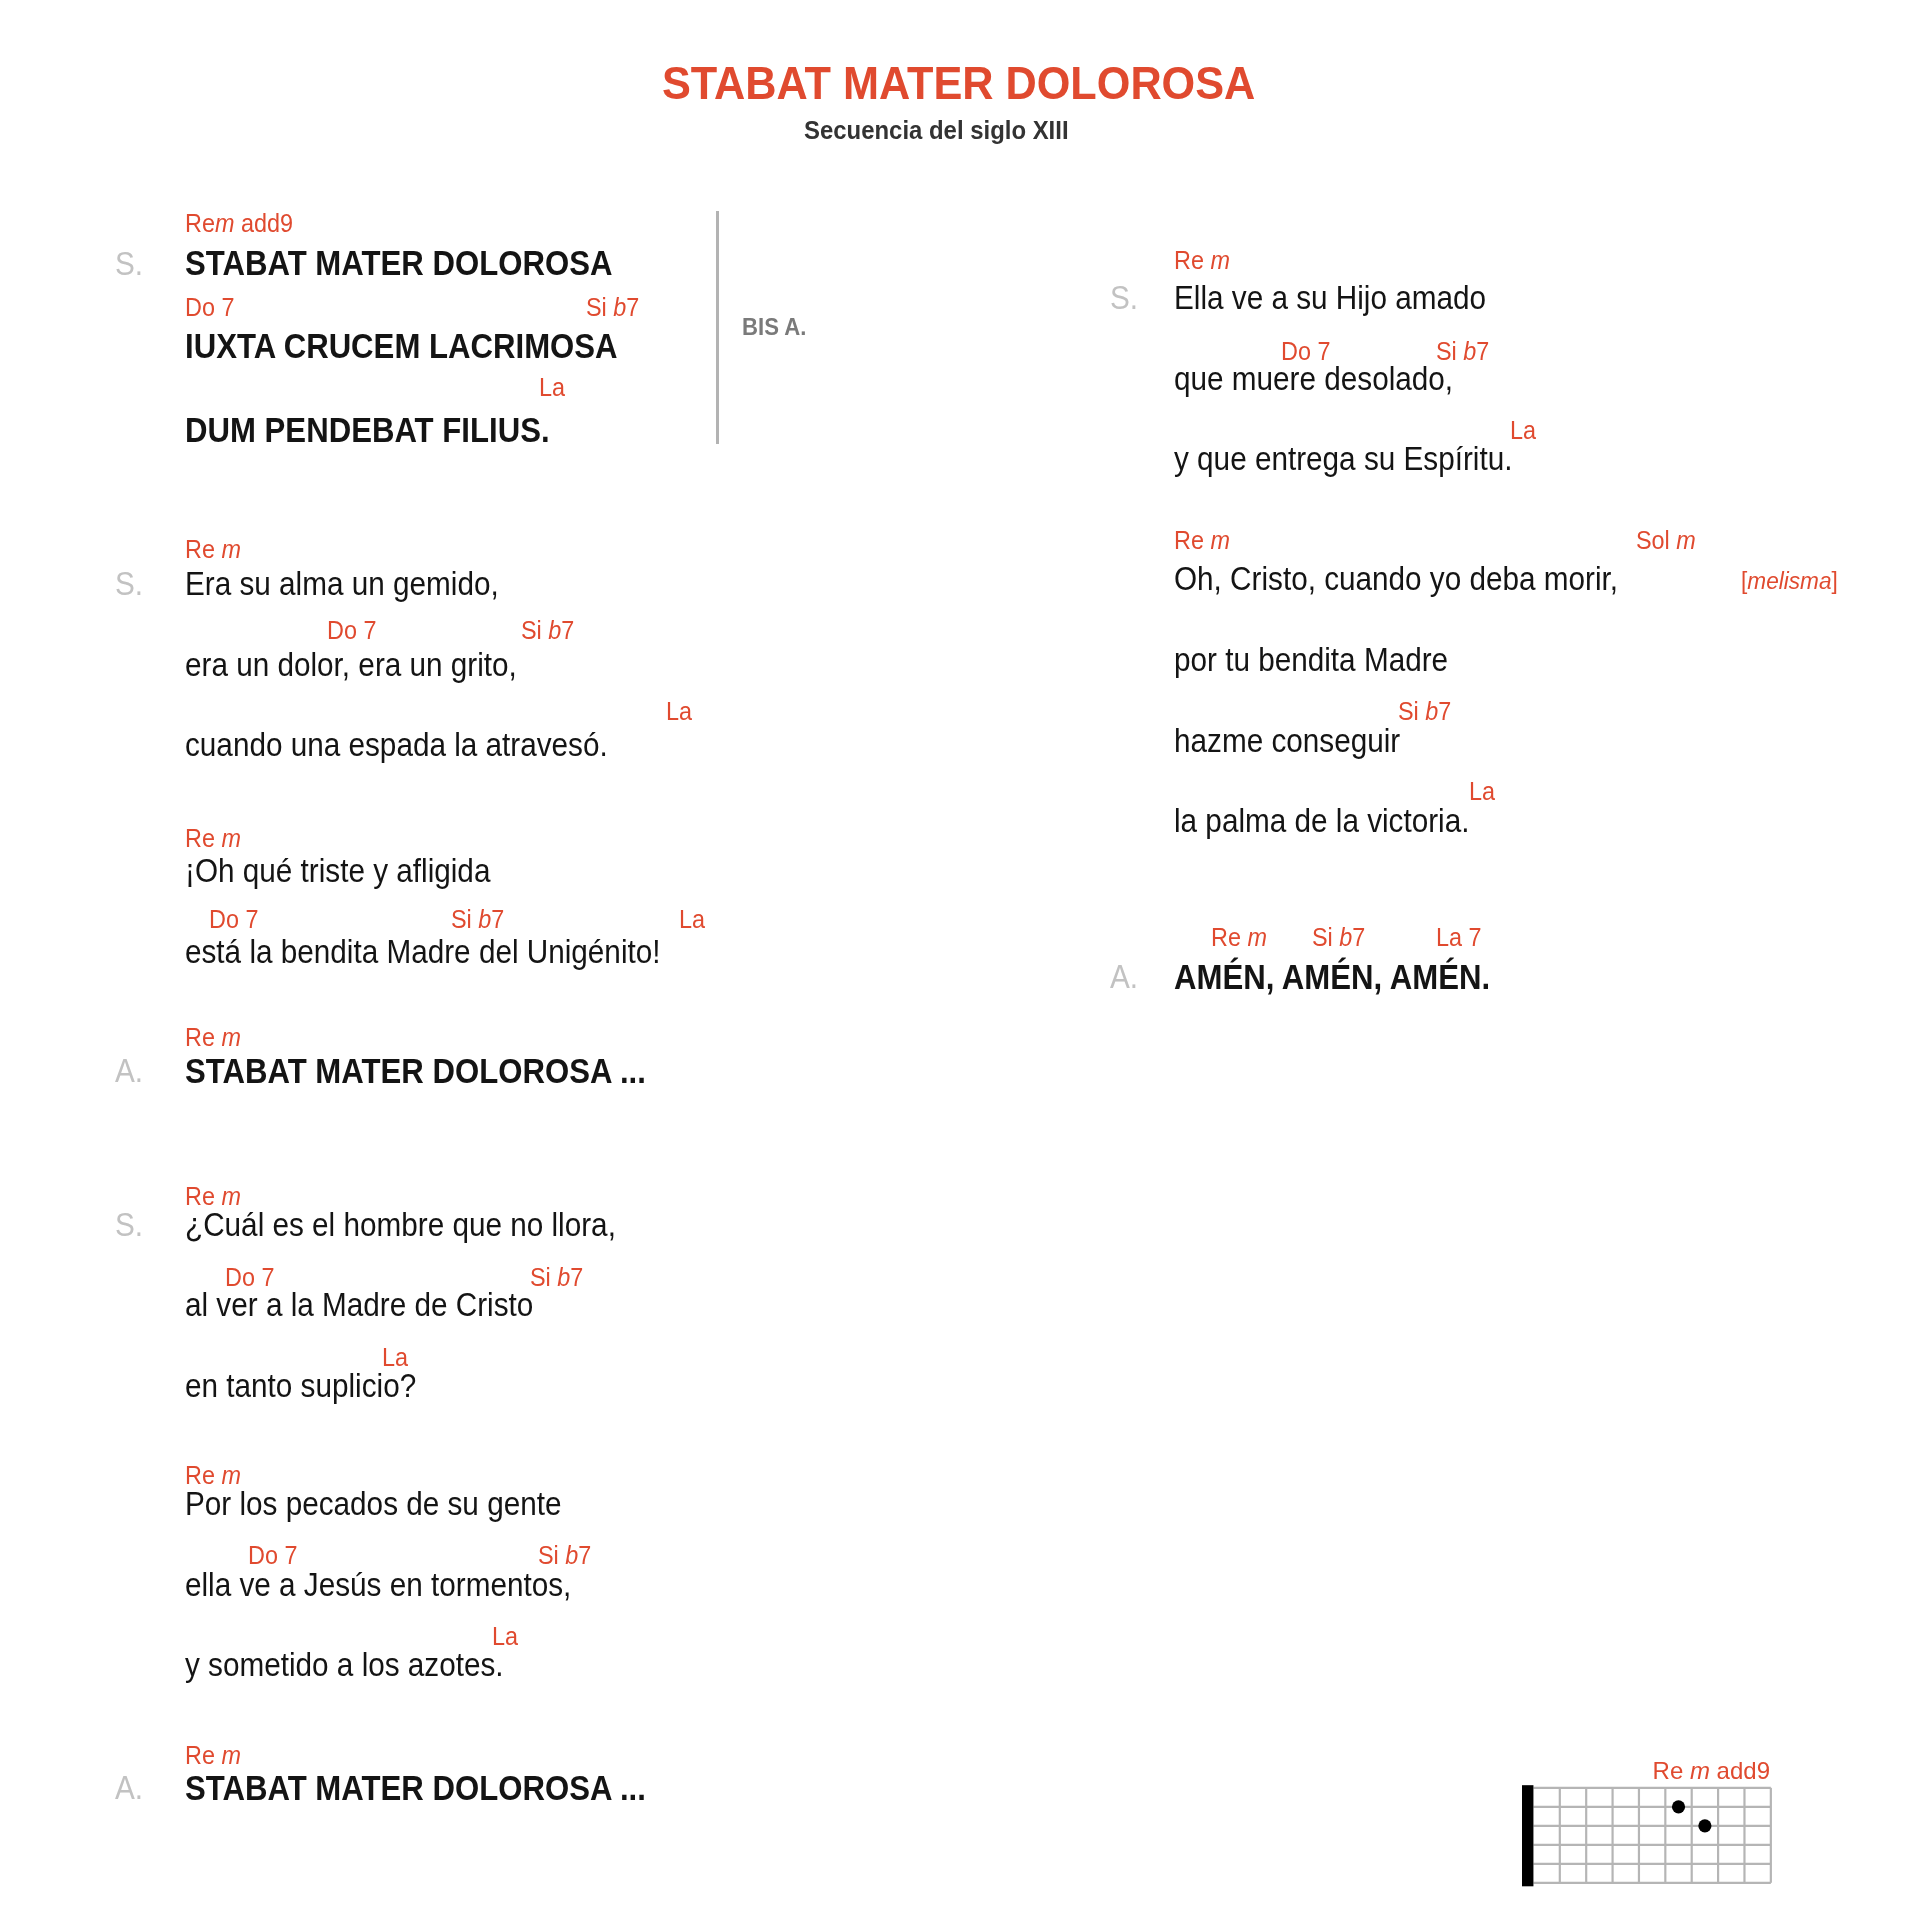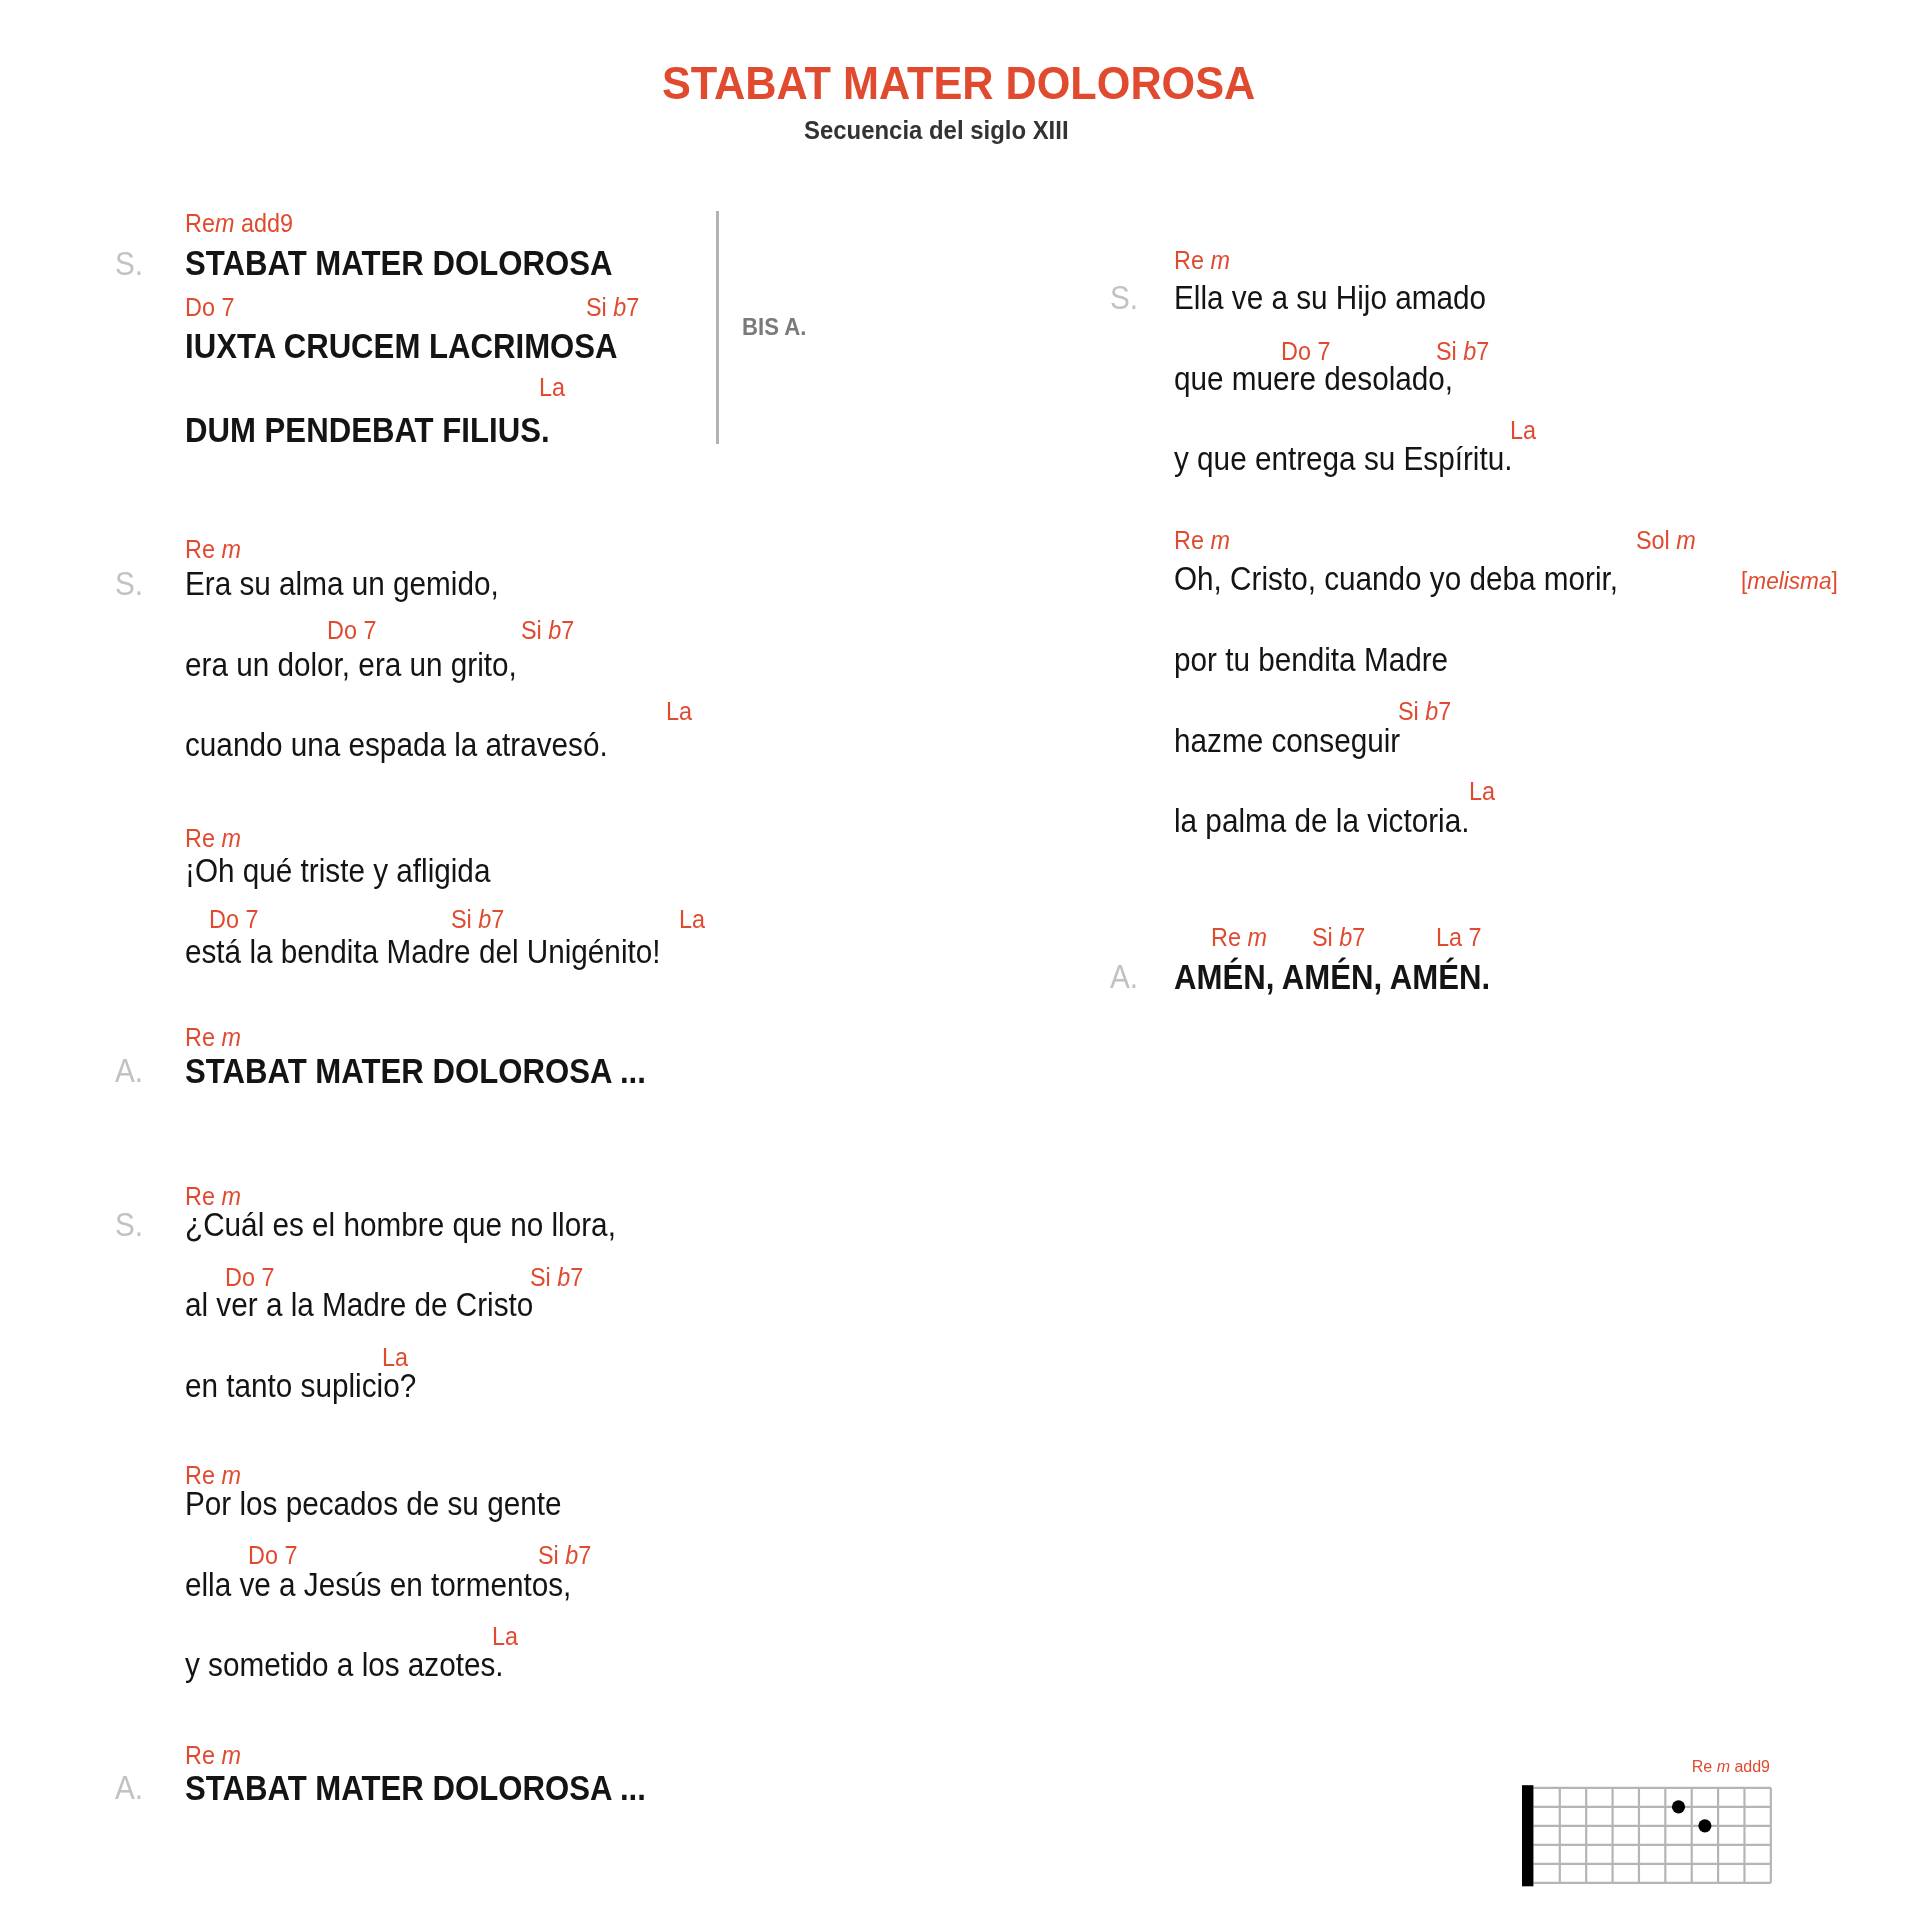--- a/index.html
+++ b/index.html
@@ -11,21 +11,21 @@
   .chord { font-size: 26px; color: #e04a2f; transform: scaleX(0.9); transform-origin: left top; }
   .chord i { font-style: italic; }
   .lyric { font-size: 33px; color: #141414; transform: scaleX(0.9); transform-origin: left top; }
   .lyric.bold { font-size: 35px; font-weight: bold; transform: scaleX(0.89); }
   .label { font-size: 33px; color: #c2c2c2; transform: scaleX(0.9); transform-origin: left top; }
   .bis { font-size: 24.6px; color: #7a7a7a; font-weight: bold; transform: scaleX(0.9); transform-origin: left top; }
   .note { font-size: 24.6px; color: #e04a2f; transform: scaleX(0.92); transform-origin: left top; }
   .note i { font-style: italic; }
   .divider { position: absolute; background: #b3b3b3; }
   .diagram { position: absolute; }
-  .diagram-title { font-size: 16px; color: #e04a2f; }
+  .diagram-title { font-size: 24px; color: #e04a2f; }
 </style>
 </head>
 <body>
 
 <div class="abs title" style="left:662px; top:60px;">STABAT MATER DOLOROSA</div>
 <div class="abs subtitle" style="left:804px; top:117px;">Secuencia del siglo XIII</div>
 
 <div class="divider" style="left:716px; top:211px; width:2.6px; height:233px;"></div>
 <div class="abs bis" style="left:742px; top:315px;">BIS A.</div>
 

